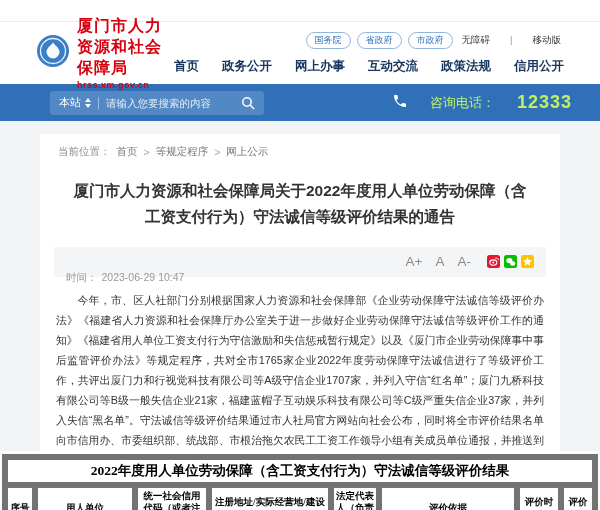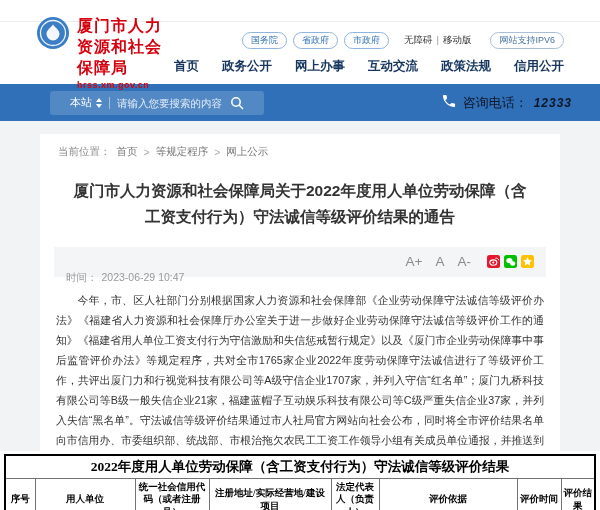--- a/index.html
+++ b/index.html
@@ -4,68 +4,68 @@
 <style>
   * { margin:0; padding:0; box-sizing:border-box; }
   body {
     width:600px; height:510px; overflow:hidden; background:#fff;
     font-family:"Liberation Sans", sans-serif; position:relative;
   }
   .topline { height:22px; border-bottom:1px solid #ececec; background:#fff; }
 
   
   .site-header { height:62px; display:flex; justify-content:space-between; align-items:center; padding:0 36px; background:#fff; }
-  .logo { display:flex; gap:7px; cursor:pointer; }
+  .logo { display:flex; align-items:center; gap:7px; cursor:pointer; }
   .logo-title { font-family:"Liberation Serif", serif; font-weight:bold; font-size:16px; color:#d6000f; letter-spacing:1px; }
   .logo-url { font-size:9px; font-weight:bold; color:#d6000f; letter-spacing:.5px; margin-top:1px; }
   .header-right { display:flex; flex-direction:column; align-items:flex-end; }
   .top-links { display:flex; align-items:center; gap:6px; }
   .pill { border:1px solid #8fb4de; color:#3070b8; border-radius:9px; font-size:9px; padding:1px 8px; cursor:pointer; white-space:nowrap; }
   .pill.outline { border-color:#a9bed7; color:#49749f; margin-left:4px; }
-  .plain-links { font-size:9.5px; color:#333; margin:0 9px; display:flex; gap:4px; }
+  .plain-links { font-size:9.5px; color:#333; margin:0 3px; display:flex; gap:20px; }
   .plain-links .sep { color:#999; }
   .main-nav { display:flex; gap:23px; margin-top:9px; }
   .main-nav a { font-size:12.5px; font-weight:bold; color:#17365f; text-decoration:none; cursor:pointer; white-space:nowrap; }
 
   
   .blue-bar { height:37px; background:#3070b8; display:flex; align-items:center; justify-content:space-between; padding:0 28px 0 50px; }
   .date-block { color:#fff; font-size:11.5px; display:flex; gap:10px; white-space:nowrap; }
-  .search-box { display:flex; align-items:center; width:214px; height:24px; background:rgba(255,255,255,.17); border-radius:3px; padding:0 20px; gap:7px;justify-content:flex-end; }
+  .search-box { display:flex; align-items:center; width:214px; height:24px; background:rgba(255,255,255,.17); border-radius:3px; padding:0 9px; gap:7px;justify-content:flex-end; }
   .scope { color:#fff; font-size:11px; display:flex; align-items:center; gap:4px; cursor:pointer; white-space:nowrap; }
   .arr { display:inline-flex; flex-direction:column; gap:2px; }
   .arr i { display:block; width:0; height:0; border-left:3px solid transparent; border-right:3px solid transparent; }
   .arr i.up { border-bottom:4px solid #fff; }
   .arr i.down { border-top:4px solid #fff; }
   .vsep { width:1px; height:12px; background:rgba(255,255,255,.45); }
   .search-box input { flex:1; min-width:0; background:transparent; border:none; outline:none; color:#fff; font-size:10.5px; }
   .search-box input::placeholder { color:rgba(255,255,255,.85); }
   .mag { display:flex; cursor:pointer; }
-  .hotline { display:flex; align-items:center; gap:6px; color:#0f172a; white-space:nowrap; }
+  .hotline { display:flex; align-items:center; gap:22px; color:#bef264; white-space:nowrap; }
   .hot-label { font-size:13px; }
-  .hot-num { font-size:12px; font-weight:bold; font-style:italic; letter-spacing:1px; }
+  .hot-num { font-size:18px; font-weight:bold; letter-spacing:1px; }
 
   
   .content-bg { background:#f2f3f5; height:330px; overflow:hidden; padding-top:13px; }
   .card { width:520px; margin:0 auto; background:#fff; min-height:317px; padding-bottom:8px; }
   .breadcrumb { padding:11px 18px 4px; font-size:10.5px; color:#888; display:flex; gap:6px; align-items:center; }
   .breadcrumb a { color:#777; text-decoration:none; cursor:pointer; }
   .crumb-sep { color:#aaa; }
   .article-title { margin:15px 28px 0; text-align:center; font-size:15.5px; font-weight:bold; color:#333; line-height:1.7; }
   .meta { margin:16px 14px 0; background:#f4f5f6; height:30px; display:flex; align-items:center; padding:0 12px; }
   .meta-time { font-size:10.5px; color:#999; display:flex; gap:4px;margin-top:32px; }
   .meta-right { margin-left:auto; display:flex; align-items:center; gap:13px; }
   .fsize { color:#8a8a8a; font-size:13.5px; cursor:pointer; }
   .share { display:flex; gap:4px; margin-left:3px; }
   .share span { display:flex; cursor:pointer; }
   .body-text { margin:13px 16px 0; font-size:10.8px; color:#333; line-height:20px; text-align:justify; text-indent:2em; }
 
   
   .table-section { background:#fff; padding-top:3px; }
   table { width:590px; margin:0 auto; border-collapse:collapse; table-layout:fixed; font-family:"Liberation Serif", serif; border:2px solid #000; background:#fff; }
-  td, th { border:1px solid #737373; padding:1px 3px; overflow:hidden; vertical-align:middle; }
+  td, th { border:6px solid #737373; padding:1px 3px; overflow:hidden; vertical-align:middle; }
   .t-title td { font-size:13.5px; font-weight:bold; text-align:center; color:#000; padding:2px 0; }
   .t-head th { font-size:9.5px; line-height:1.3; color:#000; text-align:center; font-weight:bold; padding:2px 1px; }
 </style>
 </head>
 <body>
 
 <div class="topline"></div>
 
 <header class="site-header">
   <div class="logo">
@@ -84,21 +84,20 @@
   <div class="header-right">
     <div class="top-links">
       <a class="pill">国务院</a>
       <a class="pill">省政府</a>
       <a class="pill">市政府</a>
       <span class="plain-links">
         <a>无障碍</a>
         <span class="sep">|</span>
         <a>移动版</a>
       </span>
-      <span class="pill outline">网站支持IPV6</span>
     </div>
     <nav class="main-nav">
       <a>首页</a>
       <a>政务公开</a>
       <a>网上办事</a>
       <a>互动交流</a>
       <a>政策法规</a>
       <a>信用公开</a>
     </nav>
   </div>

